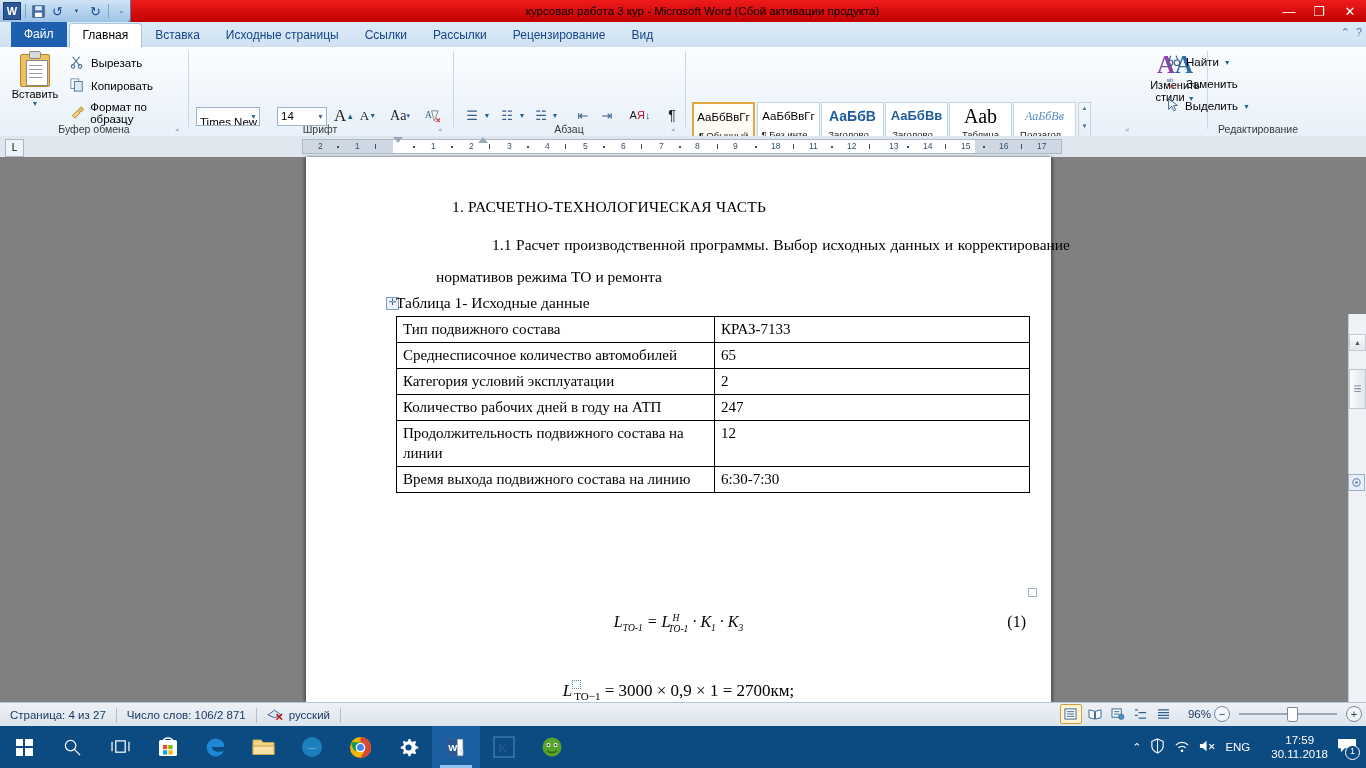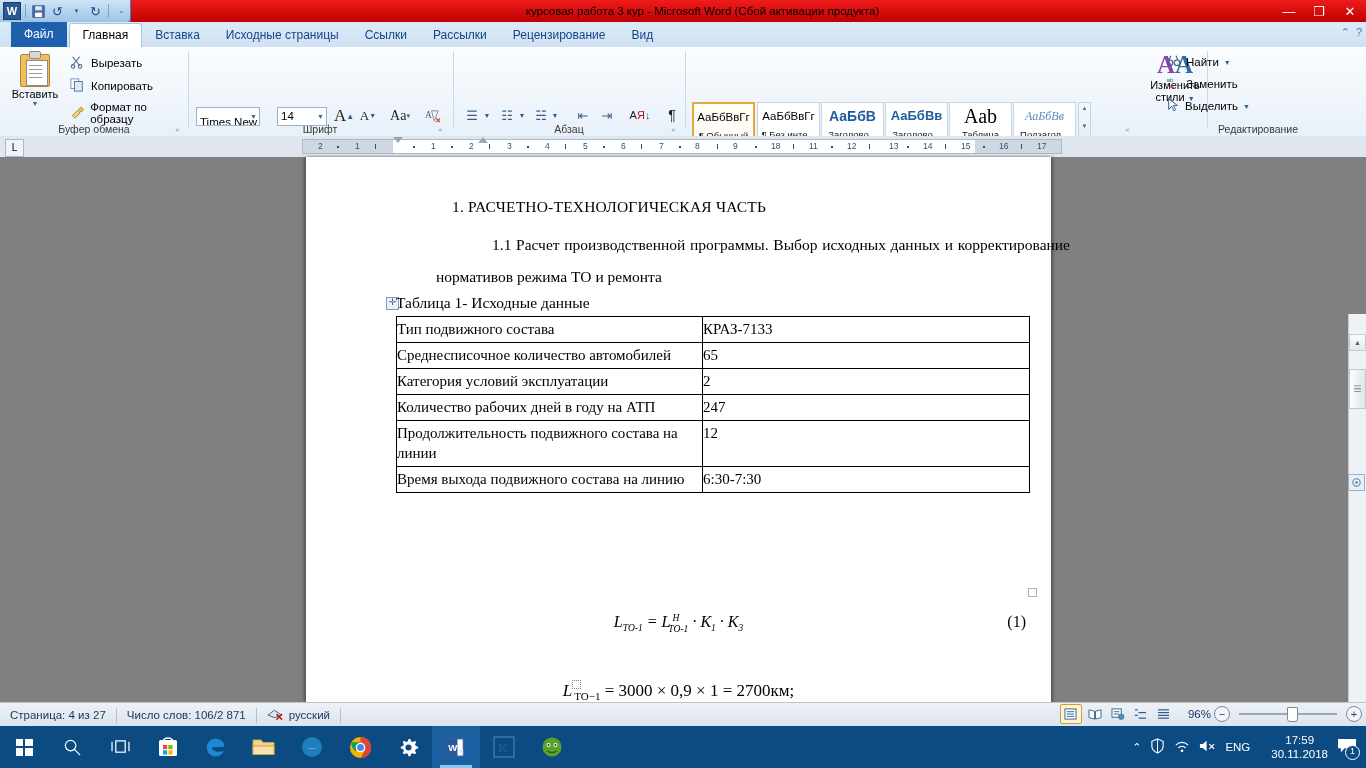--- a/index.html
+++ b/index.html
@@ -123,21 +123,21 @@
     font-family:"Liberation Serif", serif;color:#000;}
   .h1{position:absolute;left:146px;top:41px;font-size:15.5px;letter-spacing:.2px;white-space:nowrap;}
   .p11{position:absolute;left:90px;top:72px;width:634px;font-size:15.5px;line-height:32px;
     text-align:justify;text-justify:inter-word;margin-left:40px;}
   .p11 .ind{display:inline-block;width:56px;}
   .tcap{position:absolute;left:90px;top:137px;font-size:15.5px;}
   .thandle{position:absolute;left:80px;top:140px;width:11px;height:11px;border:1px solid #7d9cbb;
     background:#eaf1f8;color:#38618e;font-size:9px;line-height:9px;text-align:center;}
   table.dt{position:absolute;left:90px;top:159px;width:634px;border-collapse:collapse;
     font-size:15px;}
-  table.dt td{border:1px solid #000;padding:2px 0 3px;vertical-align:top;line-height:20px;}
+  table.dt td{border:1px solid #000;padding:2px 6px 3px;vertical-align:top;line-height:20px;}
   table.dt td.c1{width:305px;}
   .tend{position:absolute;left:722px;top:431px;width:7px;height:7px;border:1px solid #9bb4cc;}
   .formula{position:absolute;left:0;top:456px;width:745px;text-align:center;
     font-family:"Liberation Serif",serif;font-size:16px;font-style:italic;}
   .formula sub{font-size:9.5px;font-style:italic;}
   .formula sup{font-size:9.5px;font-style:italic;}
   .fnum{position:absolute;right:25px;top:456px;font-size:16px;font-style:normal;
     font-family:"Liberation Serif",serif;}
   .formula2{position:absolute;left:0;top:523px;width:745px;text-align:center;
     font-family:"Liberation Serif",serif;font-size:17px;}

